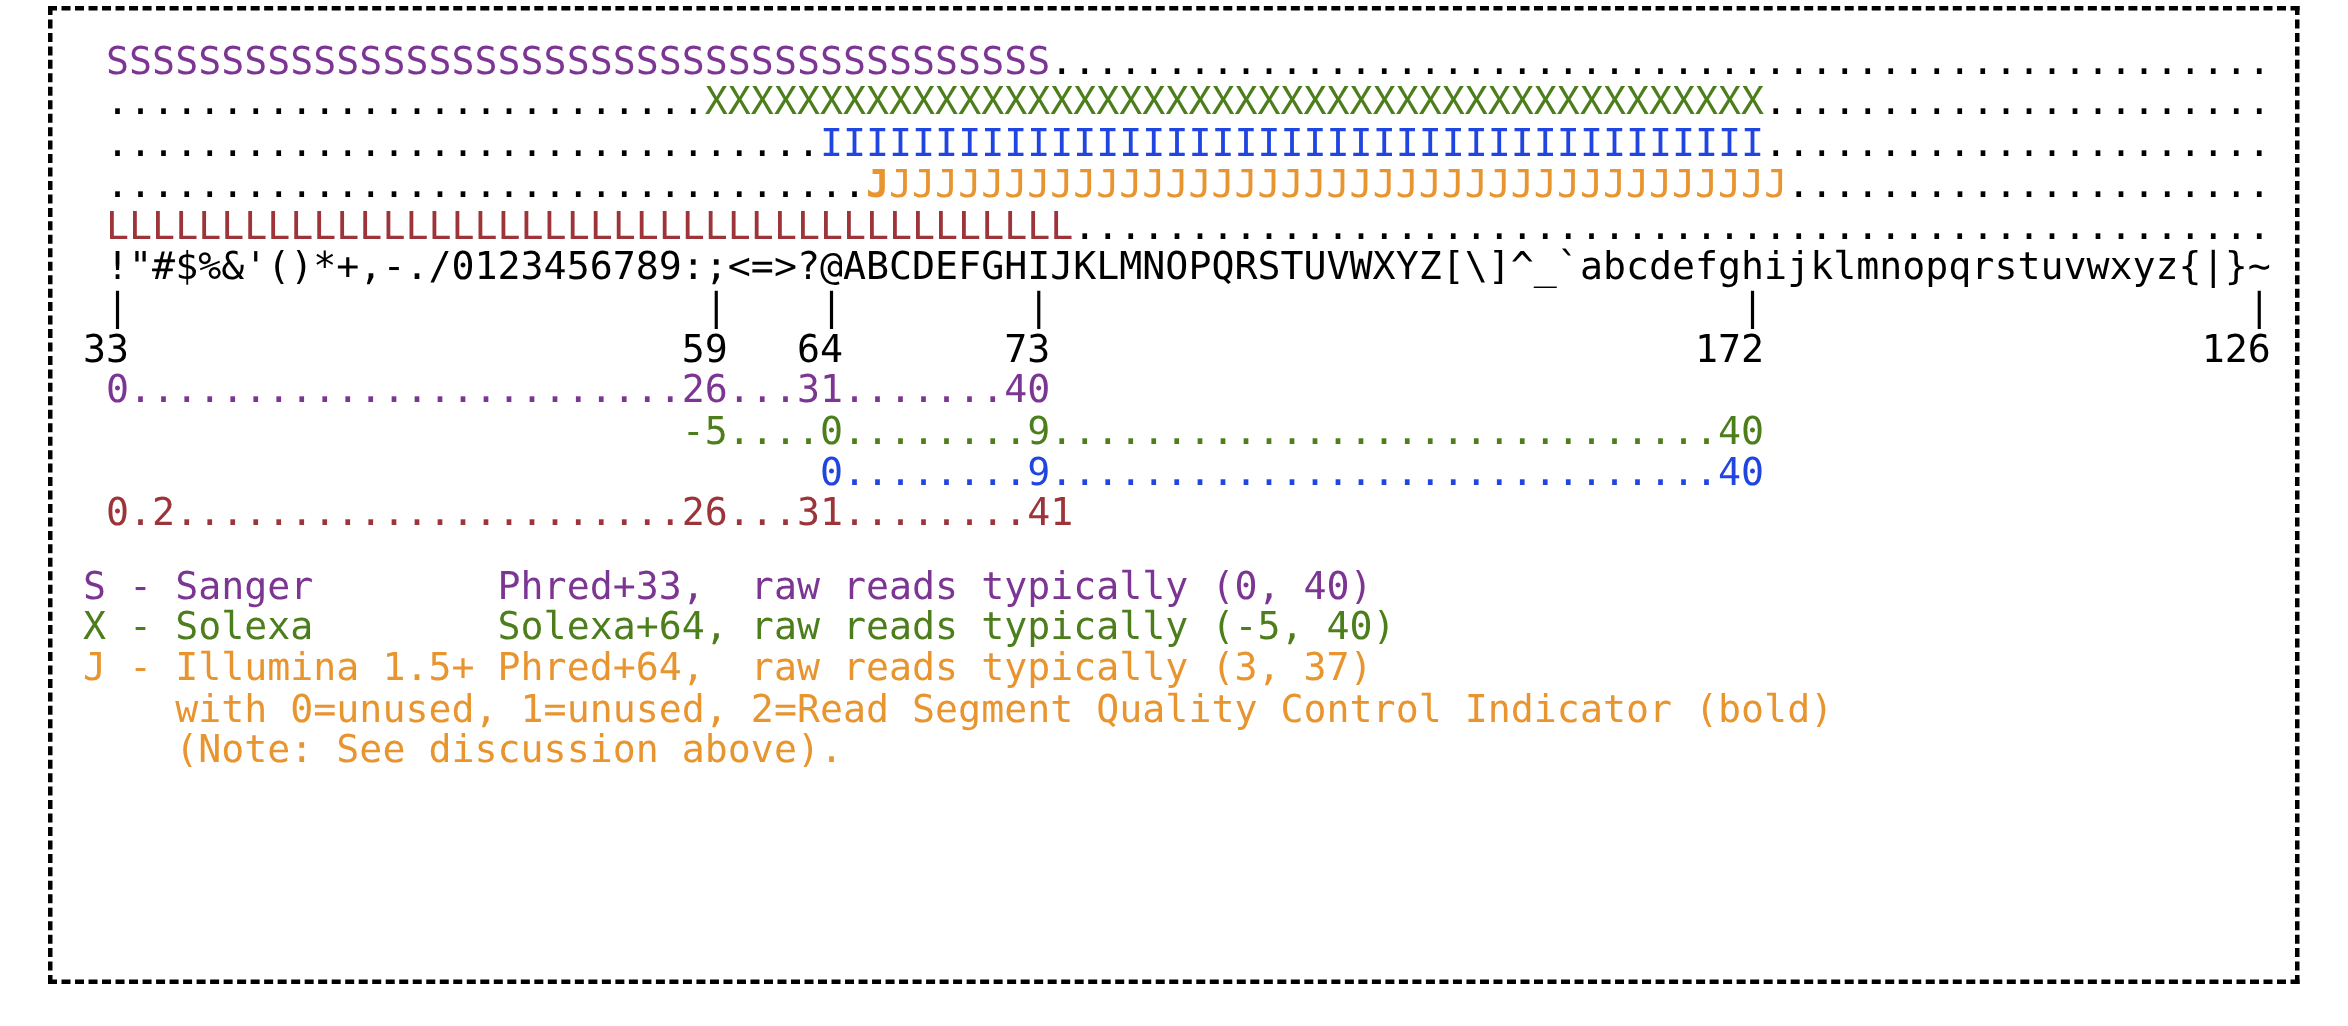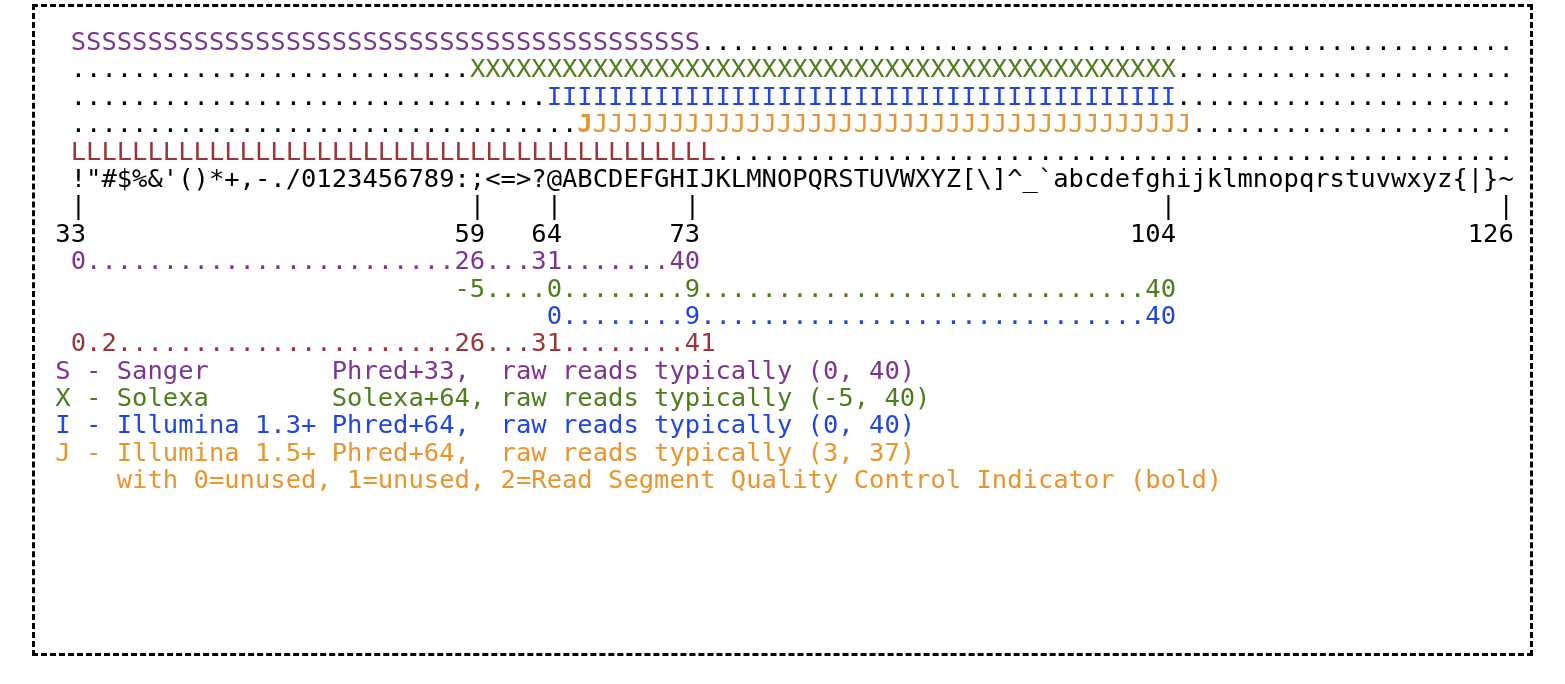--- a/index.html
+++ b/index.html
@@ -15,21 +15,21 @@
   .frame {
     position: absolute;
     left: 32px;
     top: 4px;
     width: 1501px;
     height: 652px;
     border: 3px dashed var(--border, #000000);
     background: var(--background, #ffffff);
   }
   .diagram { padding: 21px 0 0 5px; }
-  .legend  { padding-left: 5px; }
+  .legend  { margin-top: 21px; padding-left: 5px; }
   .row {
     font-family: "DejaVu Sans Mono", "Liberation Mono", monospace;
     font-size: 25.5px;
     line-height: 27.4px;
     height: 27.4px;
     white-space: pre;
     letter-spacing: 0;
   }
   .seg { white-space: pre; }
   .bold { font-weight: bold; }
@@ -40,28 +40,28 @@
 <div class="frame">
 
   <div class="diagram">
     <div class="row"><span class="seg" style="color: var(--sanger);">  SSSSSSSSSSSSSSSSSSSSSSSSSSSSSSSSSSSSSSSSS</span><span class="seg" style="color: var(--ink);">.....................................................</span></div>
     <div class="row"><span class="seg" style="color: var(--ink);">  ..........................</span><span class="seg" style="color: var(--solexa); text-align: center;">XXXXXXXXXXXXXXXXXXXXXXXXXXXXXXXXXXXXXXXXXXXXXX</span><span class="seg" style="color: var(--ink);">......................</span></div>
     <div class="row"><span class="seg" style="color: var(--ink);">  ...............................</span><span class="seg" style="color: var(--illumina13);">IIIIIIIIIIIIIIIIIIIIIIIIIIIIIIIIIIIIIIIII</span><span class="seg" style="color: var(--ink);">......................</span></div>
     <div class="row"><span class="seg" style="color: var(--ink);">  .................................</span><span class="seg bold" style="color: var(--illumina15);">J</span><span class="seg" style="color: var(--illumina15);">JJJJJJJJJJJJJJJJJJJJJJJJJJJJJJJJJJJJJJJ</span><span class="seg" style="color: var(--ink);">.....................</span></div>
     <div class="row"><span class="seg" style="color: var(--illumina18);">  LLLLLLLLLLLLLLLLLLLLLLLLLLLLLLLLLLLLLLLLLL</span><span class="seg" style="color: var(--ink);">....................................................</span></div>
     <div class="row"><span class="seg" style="color: var(--ink);">  !"#$%&amp;'()*+,-./0123456789:;&lt;=&gt;?@ABCDEFGHIJKLMNOPQRSTUVWXYZ[\]^_`abcdefghijklmnopqrstuvwxyz{|}~</span></div>
     <div class="row"><span class="seg" style="color: var(--ink);">  |                         |    |        |                              |                     |</span></div>
-    <div class="row"><span class="seg" style="color: var(--ink);"> 33                        59   64       73                            104                   126</span></div>
+    <div class="row"><span class="seg" style="color: var(--ink);"> 33                        59   64       73                            172                   126</span></div>
     <div class="row"><span class="seg" style="color: var(--sanger);">  0........................26...31.......40</span></div>
     <div class="row"><span class="seg" style="color: var(--solexa);">                           -5....0........9.............................40</span></div>
     <div class="row"><span class="seg" style="color: var(--illumina13);">                                 0........9.............................40</span></div>
     <div class="row"><span class="seg" style="color: var(--illumina18);">  0.2......................26...31........41</span></div>
   </div>
 
   <div class="legend">
     <div class="row"><span class="seg" style="color: var(--sanger);"> S - Sanger        Phred+33,  raw reads typically (0, 40)</span></div>
     <div class="row"><span class="seg" style="color: var(--solexa);"> X - Solexa        Solexa+64, raw reads typically (-5, 40)</span></div>
-    <div class="row"><span class="seg" style="color: var(--illumina13);"> I - Illumina 1.3+ Phred+64,  raw reads typically (0, 40)</span></div>
     <div class="row"><span class="seg" style="color: var(--illumina15);"> J - Illumina 1.5+ Phred+64,  raw reads typically (3, 37)</span></div>
     <div class="row"><span class="seg" style="color: var(--illumina15);">     with 0=unused, 1=unused, 2=Read Segment Quality Control Indicator (bold)</span></div>
+    <div class="row"><span class="seg" style="color: var(--illumina15);">     (Note: See discussion above).</span></div>
   </div>
 
 </div>
 
 </body></html>

